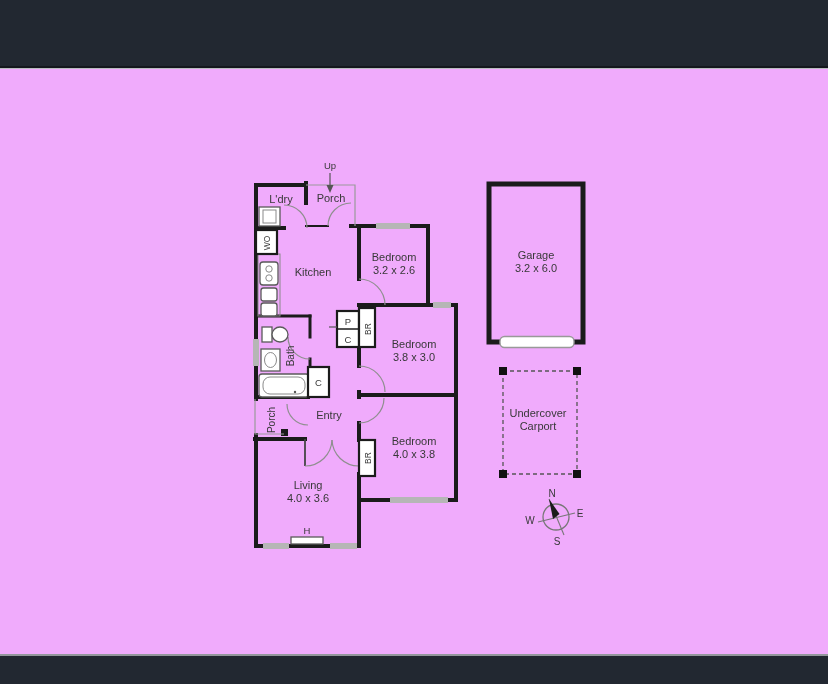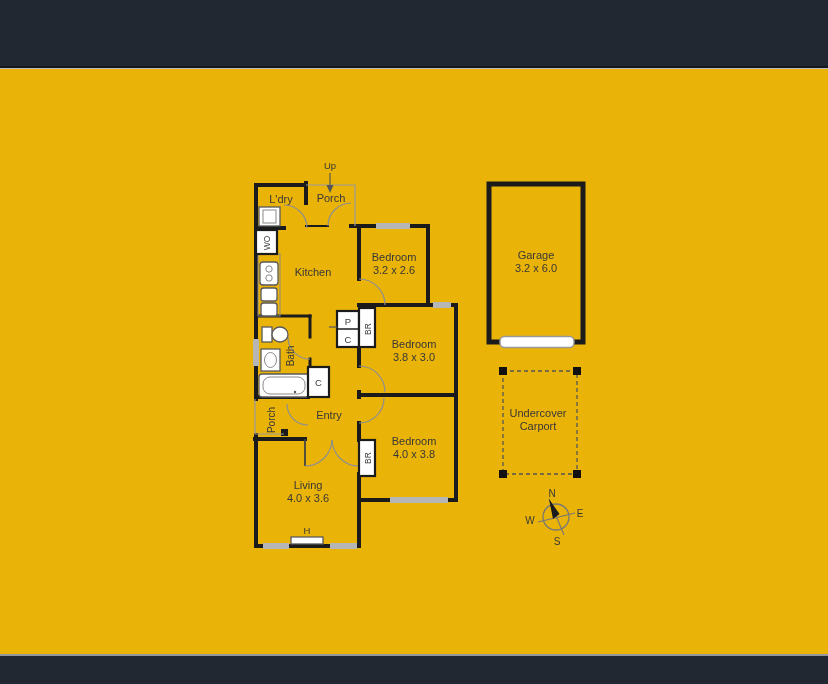--- a/index.html
+++ b/index.html
@@ -1,17 +1,17 @@
 <!DOCTYPE html>
 <html><head>
 <meta charset="utf-8">
 <style>
   html,body{margin:0;padding:0;background:#ffffff;}
   .screen{
-    position:relative;width:828px;height:684px;background:#eab308;overflow:hidden;
+    position:relative;width:828px;height:684px;background:#f0abfc;overflow:hidden;
     font-family:"Liberation Sans", sans-serif;
   }
   .bar-top{position:absolute;top:0;left:0;width:828px;height:66px;background:#222831;border-bottom:2px solid #14181d;}
   .bar-top-sep{position:absolute;top:68px;left:0;width:828px;height:1px;background:#babdc0;}
   .bar-bottom{position:absolute;bottom:0;left:0;width:828px;height:28px;background:#222831;border-top:2px solid #93979c;}
   .plan-svg{position:absolute;top:0;left:0;width:828px;height:684px;}
   text{fill:#383838;}
   .room-label{font-size:11px;}
   .small-label{font-size:9.5px;}
   .tiny-label{font-size:8.5px;}

